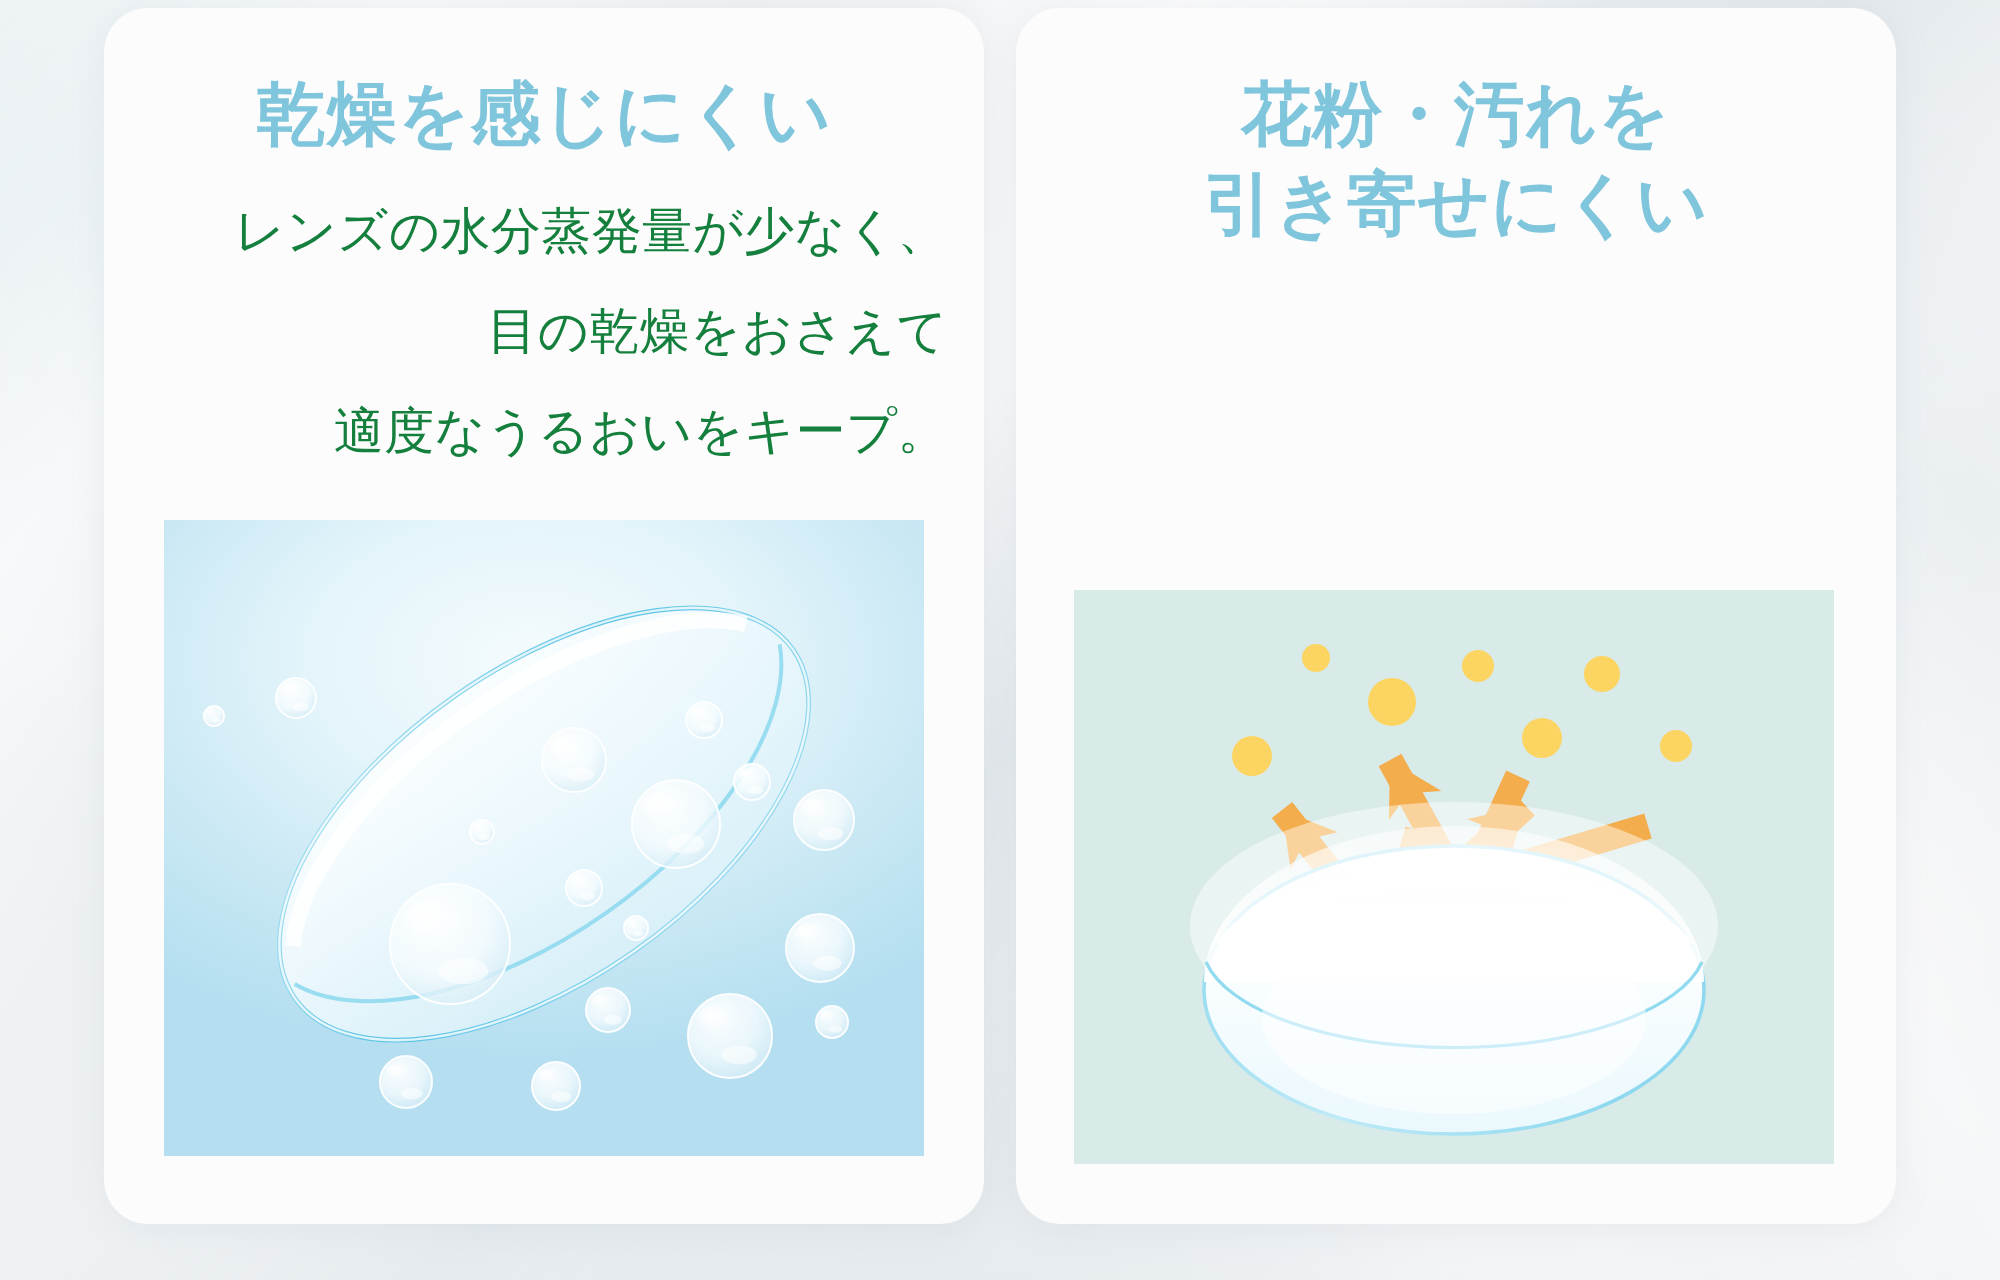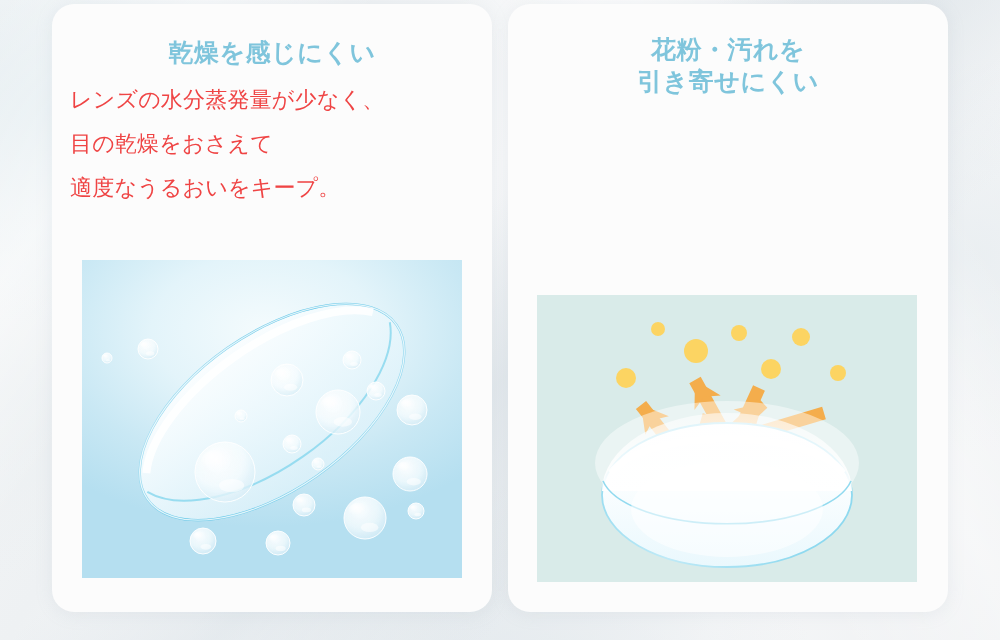--- a/index.html
+++ b/index.html
@@ -40,39 +40,39 @@
   }
 
   
   .card {
     position: absolute;
     background: #fcfcfc;
     border-radius: 22px;
     box-shadow: 0 2px 18px rgba(150,165,175,0.13);
   }
   #card-left  { left: 52px;  top: 4px; width: 440px; height: 608px; }
-  #card-right { left: 508px; top: 4px; width: 440px; height: 608px; font-family: Liberation Mono, monospace; }
+  #card-right { left: 508px; top: 4px; width: 440px; height: 608px; }
 
   .card-title {
     text-align: center;
     color: #7fc5dc;
     font-weight: 700;
-    font-size: 25px;
+    font-size: 35px;
     line-height: 1.28;
     letter-spacing: 0.5px;
     margin: 0;
     white-space: pre-line;
   }
   #card-left  .card-title { padding-top: 32px; }
   #card-right .card-title { padding-top: 32px; }
 
   .card-body {
-    text-align: left;
-    color: #ef4444;
-    font-size: 22px;
+    text-align: right;
+    color: #15803d;
+    font-size: 25px;
     line-height: 2.0;
     margin: 0;
     padding: 10px 18px 0;
     white-space: pre-line;
     letter-spacing: 0.2px;
   }
 
   
   .figure {
     position: absolute;

